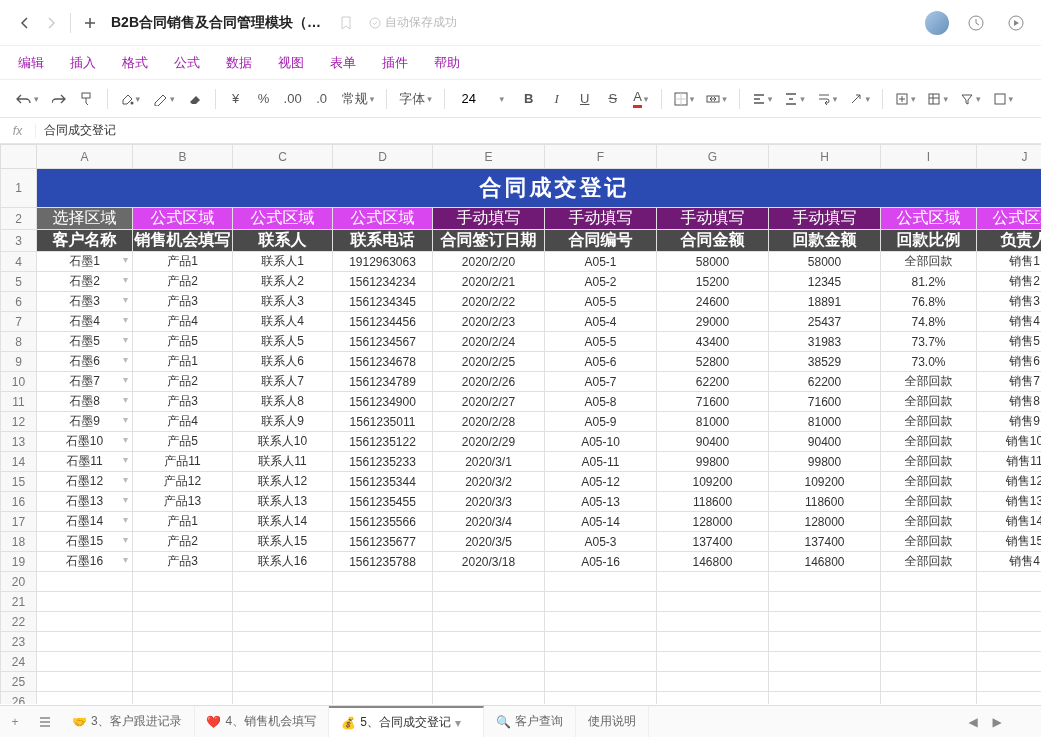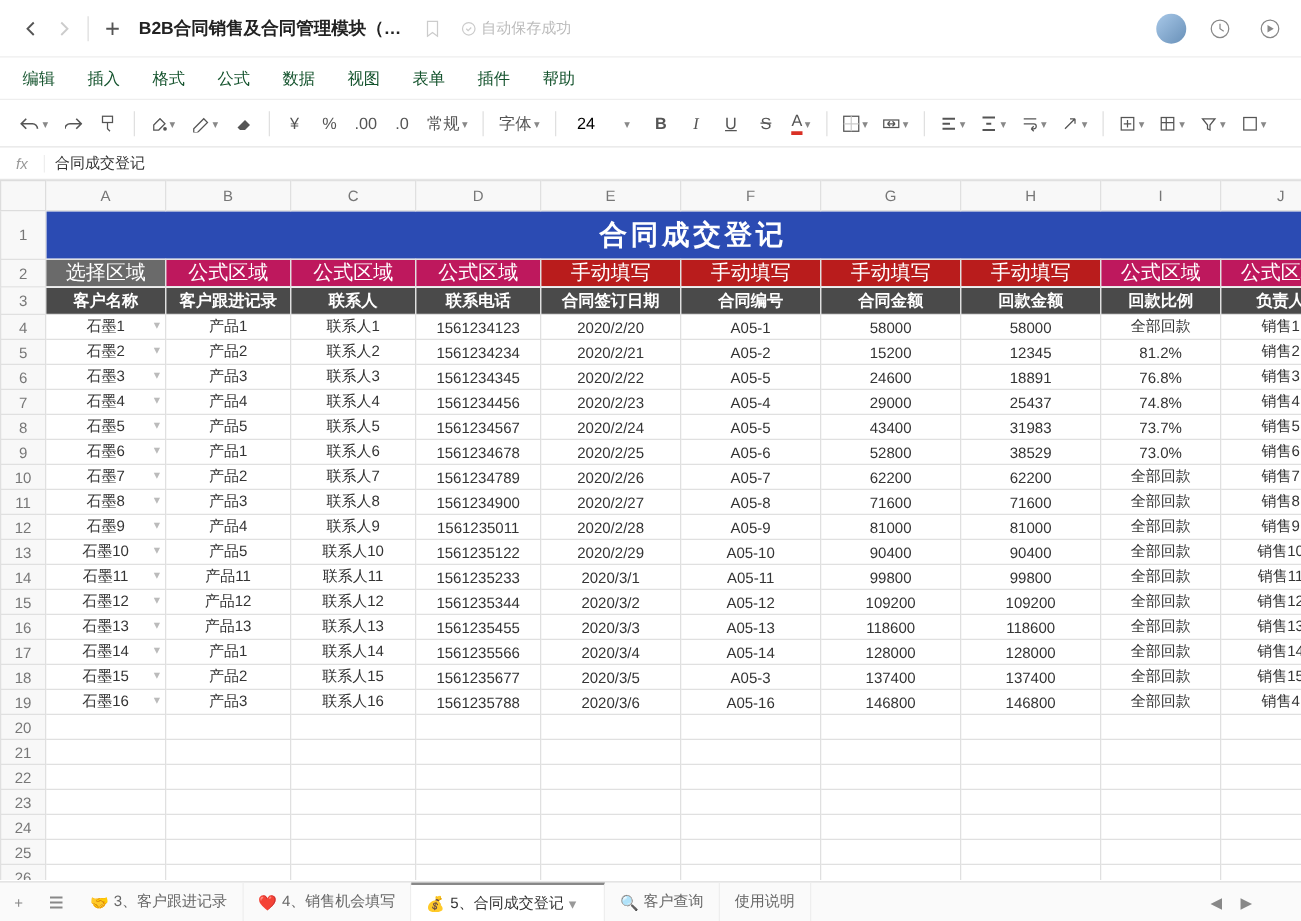--- a/index.html
+++ b/index.html
@@ -5,41 +5,41 @@
 *{box-sizing:border-box;margin:0;padding:0;font-family:-apple-system,"PingFang SC","Microsoft YaHei",sans-serif}
 body{background:#fff;overflow:hidden;width:1041px;height:737px}
 .topbar{height:46px;display:flex;align-items:center;padding:0 12px;border-bottom:1px solid #eee}
 .topbar .nav-btn{width:26px;height:26px;display:flex;align-items:center;justify-content:center;color:#555;cursor:pointer;border-radius:3px}
 .topbar .divider{width:1px;height:20px;background:#ddd;margin:0 6px}
 .doc-title{font-size:14px;font-weight:600;color:#222;margin-left:8px;max-width:220px;overflow:hidden;text-overflow:ellipsis;white-space:nowrap}
 .bookmark{color:#ccc;margin-left:8px}
 .auto-save{color:#bbb;font-size:12px;margin-left:16px;display:flex;align-items:center;gap:4px}
 .topbar-right{margin-left:auto;display:flex;align-items:center;gap:14px}
 .avatar{width:24px;height:24px;border-radius:50%;background:linear-gradient(135deg,#a8c8e8,#6890b8)}
-.menubar{height:34px;display:flex;align-items:center;padding:0 18px;gap:26px;font-size:13px;color:#14532d;border-bottom:1px solid #eee}
+.menubar{height:34px;display:flex;align-items:center;padding:0 18px;gap:26px;font-size:13px;color:#a21caf;border-bottom:1px solid #eee}
 .menubar span{cursor:pointer}
 .toolbar{height:38px;display:flex;align-items:center;padding:0 12px;gap:4px;border-bottom:1px solid #e5e5e5}
 .tool-btn{min-width:24px;height:26px;display:flex;align-items:center;justify-content:center;color:#555;cursor:pointer;border-radius:3px;padding:0 4px;font-size:13px}
 .tool-sep{width:1px;height:20px;background:#e0e0e0;margin:0 4px}
 .font-size{border:none;width:32px;text-align:center;font-size:13px}
 .dropdown-caret{font-size:9px;color:#888;margin-left:2px}
 .formula-bar{height:26px;display:flex;align-items:center;border-bottom:1px solid #e5e5e5;font-size:12px}
 .fx-label{width:36px;text-align:center;color:#999;font-style:italic;border-right:1px solid #eee}
 .formula-input{padding-left:8px;color:#333}
 .grid-area{position:relative;height:560px;overflow:hidden;background:#fff}
 table{border-collapse:collapse;table-layout:fixed;width:1020px}
 th,td{border:1px solid #e0e0e0;height:20px;font-size:12px;text-align:center;color:#333;overflow:hidden;white-space:nowrap}
 .corner{width:36px;background:#f8f8f8;border:1px solid #ddd}
 .col-hdr{background:#f8f8f8;color:#777;font-weight:normal;height:24px}
 .row-hdr{width:36px;background:#f8f8f8;color:#777;font-weight:normal}
 .cat-row td{height:20px;font-size:16px;color:#fff}
 .cat-select{background:#6a6a6a}
-.cat-formula{background:#be185d}
-.cat-manual{background:#b91c1c}
-.hdr-row td{background:#4a4a4a;color:#fff;font-size:13px;font-weight:600;height:22px}
+.cat-formula{background:#d946ef}
+.cat-manual{background:#701a75}
+.hdr-row td{background:#4a4a4a;color:#fff;font-size:16px;font-weight:600;height:22px}
 .data-row td{height:20px}
 .dd-cell{position:relative}
 .dd-cell::after{content:"▾";position:absolute;right:4px;top:2px;color:#bbb;font-size:10px}
 .empty-row td{height:20px}
 .bottom-tabs{position:absolute;bottom:0;left:0;right:0;height:32px;border-top:1px solid #ddd;display:flex;align-items:center;background:#fafafa;font-size:12px}
 .tab-add,.tab-list{width:30px;display:flex;align-items:center;justify-content:center;color:#888;cursor:pointer}
 .sheet-tab{padding:0 12px;height:32px;display:flex;align-items:center;gap:4px;color:#666;cursor:pointer;border-right:1px solid #eee}
 .sheet-tab.active{background:#fff;color:#333;border-top:2px solid #888}
 .tab-caret{width:16px;color:#999;cursor:pointer}
 .bottom-right{margin-left:auto;display:flex;align-items:center;gap:4px;padding-right:10px}
@@ -293,36 +293,36 @@
           <td class="cat-manual">手动填写</td>
           <td class="cat-manual">手动填写</td>
           <td class="cat-manual">手动填写</td>
           <td class="cat-manual">手动填写</td>
           <td class="cat-formula">公式区域</td>
           <td class="cat-formula">公式区域</td>
         </tr>
         <tr class="hdr-row">
           <th class="row-hdr">3</th>
           <td>客户名称</td>
-          <td>客户跟进记录</td>
+          <td>销售机会填写</td>
           <td>联系人</td>
           <td>联系电话</td>
           <td>合同签订日期</td>
           <td>合同编号</td>
           <td>合同金额</td>
           <td>回款金额</td>
           <td>回款比例</td>
           <td>负责人</td>
         </tr>
         <tr class="data-row">
           <th class="row-hdr">4</th>
           <td class=" dd-cell">石墨1</td>
           <td class="">产品1</td>
           <td class="">联系人1</td>
-          <td class="">1561234123</td>
+          <td class="">1912963063</td>
           <td class="">2020/2/20</td>
           <td class="">A05-1</td>
           <td class="">58000</td>
           <td class="">58000</td>
           <td class="">全部回款</td>
           <td class="">销售1</td>
         </tr>
         <tr class="data-row">
           <th class="row-hdr">5</th>
           <td class=" dd-cell">石墨2</td>
@@ -504,21 +504,21 @@
           <td class="">137400</td>
           <td class="">全部回款</td>
           <td class="">销售15</td>
         </tr>
         <tr class="data-row">
           <th class="row-hdr">19</th>
           <td class=" dd-cell">石墨16</td>
           <td class="">产品3</td>
           <td class="">联系人16</td>
           <td class="">1561235788</td>
-          <td class="">2020/3/6</td>
+          <td class="">2020/3/18</td>
           <td class="">A05-16</td>
           <td class="">146800</td>
           <td class="">146800</td>
           <td class="">全部回款</td>
           <td class="">销售4</td>
         </tr>
         <tr class="empty-row">
           <th class="row-hdr">20</th>
           <td></td>
           <td></td>

